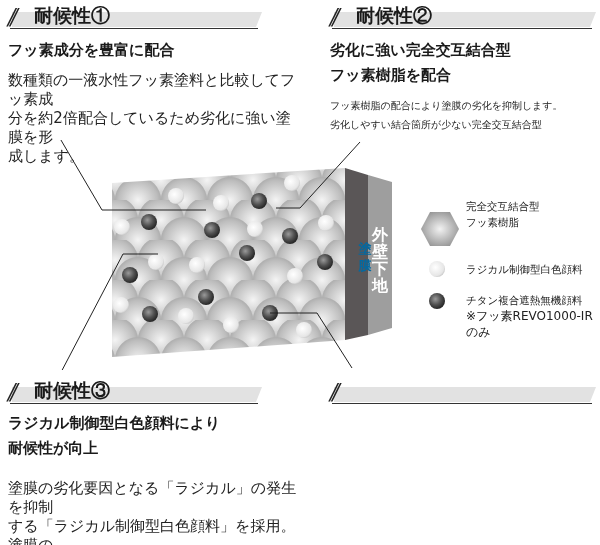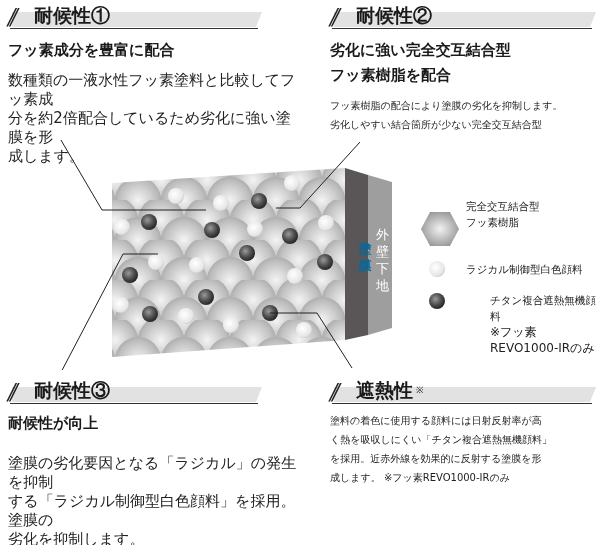--- a/index.html
+++ b/index.html
@@ -128,21 +128,21 @@
     <polygon points="368,175 392,182 392,328 368,335" fill="#9e9e9e"></polygon>
 
     <g stroke="#222" stroke-width="1" fill="none">
       <polyline points="58,135 102,210 206,210"></polyline>
       <polyline points="360,142 300,208 276,208"></polyline>
       <polyline points="58,378 123,254 158,254"></polyline>
       <polyline points="270,313 317,313 352,368"></polyline>
     </g>
   </svg>
   <div style="position:absolute;left:356px;top:100px;width:18px;color:#0369a1;font-weight:bold;font-size:13px;line-height:17px;text-align:center;">塗膜</div>
-  <div style="position:absolute;left:372px;top:86px;width:17px;color:#fff;font-weight:normal;font-size:13px;line-height:17px;text-align:right;">外壁下地</div>
+  <div style="position:absolute;left:372px;top:86px;width:17px;color:#fff;font-weight:bold;font-size:16px;line-height:17px;text-align:left;">外壁下地</div>
 
   
   <div>
     <svg style="position:absolute;left:420px;top:70px;" width="40" height="38" viewBox="0 0 40 38">
       <defs>
           <radialGradient id="lhex" cx="50%" cy="50%" r="60%">
             <stop offset="0%" stop-color="#f2f2f2"></stop>
             <stop offset="100%" stop-color="#8e8e8e"></stop>
           </radialGradient>
         </defs>
@@ -154,50 +154,44 @@
     </div>
     <svg style="position:absolute;left:428px;top:120px;" width="18" height="18">
       <circle cx="9" cy="9" r="8" fill="url(#whiteg)"></circle>
     </svg>
     <div class="legend-item" style="left:466px;top:121px;">
       <div>ラジカル制御型白色顔料</div>
     </div>
     <svg style="position:absolute;left:428px;top:152px;" width="18" height="18">
       <circle cx="9" cy="9" r="8" fill="url(#darkg)"></circle>
     </svg>
-    <div class="legend-item" style="left:490px;top:152px;">
+    <div class="legend-item" style="left:466px;top:152px;">
       <div>チタン複合遮熱無機顔料</div>
       <div class="legend-note">※フッ素REVO1000-IRのみ</div>
     </div>
   </div>
 </div>
 
 <div class="section" style="left:0;top:375px;width:300px;">
   <div class="heading">
     <div class="bar" style="width:250px;"></div>
     <div class="rule" style="width:248px;"></div>
     <div class="slash">//</div>
     <div class="htitle">耐候性③</div>
   </div>
   <div class="subtitle" style="margin-top:6px;">
+    <div>ラジカル制御型白色顔料により</div>
     <div>耐候性が向上</div>
   </div>
   <div class="body" style="margin-top:18px;">
     <div>塗膜の劣化要因となる「ラジカル」の発生を抑制</div>
     <div>する「ラジカル制御型白色顔料」を採用。塗膜の</div>
     <div>劣化を抑制します。</div>
   </div>
 </div>
 
 <div class="section" style="left:322px;top:375px;width:278px;">
   <div class="heading">
     <div class="bar" style="width:262px;"></div>
     <div class="rule" style="width:260px;"></div>
     <div class="slash">//</div>
-    <div class="htitle"><span>遮熱性</span><span class="sup">※</span></div>
-  </div>
-  <div class="body" style="margin-top:6px;font-size:10px;">
-    <div>塗料の着色に使用する顔料には日射反射率が高</div>
-    <div>く熱を吸収しにくい「チタン複合遮熱無機顔料」</div>
-    <div>を採用。近赤外線を効果的に反射する塗膜を形</div>
-    <div>成します。 ※フッ素REVO1000-IRのみ</div>
   </div>
 </div>
 
 </body></html>

